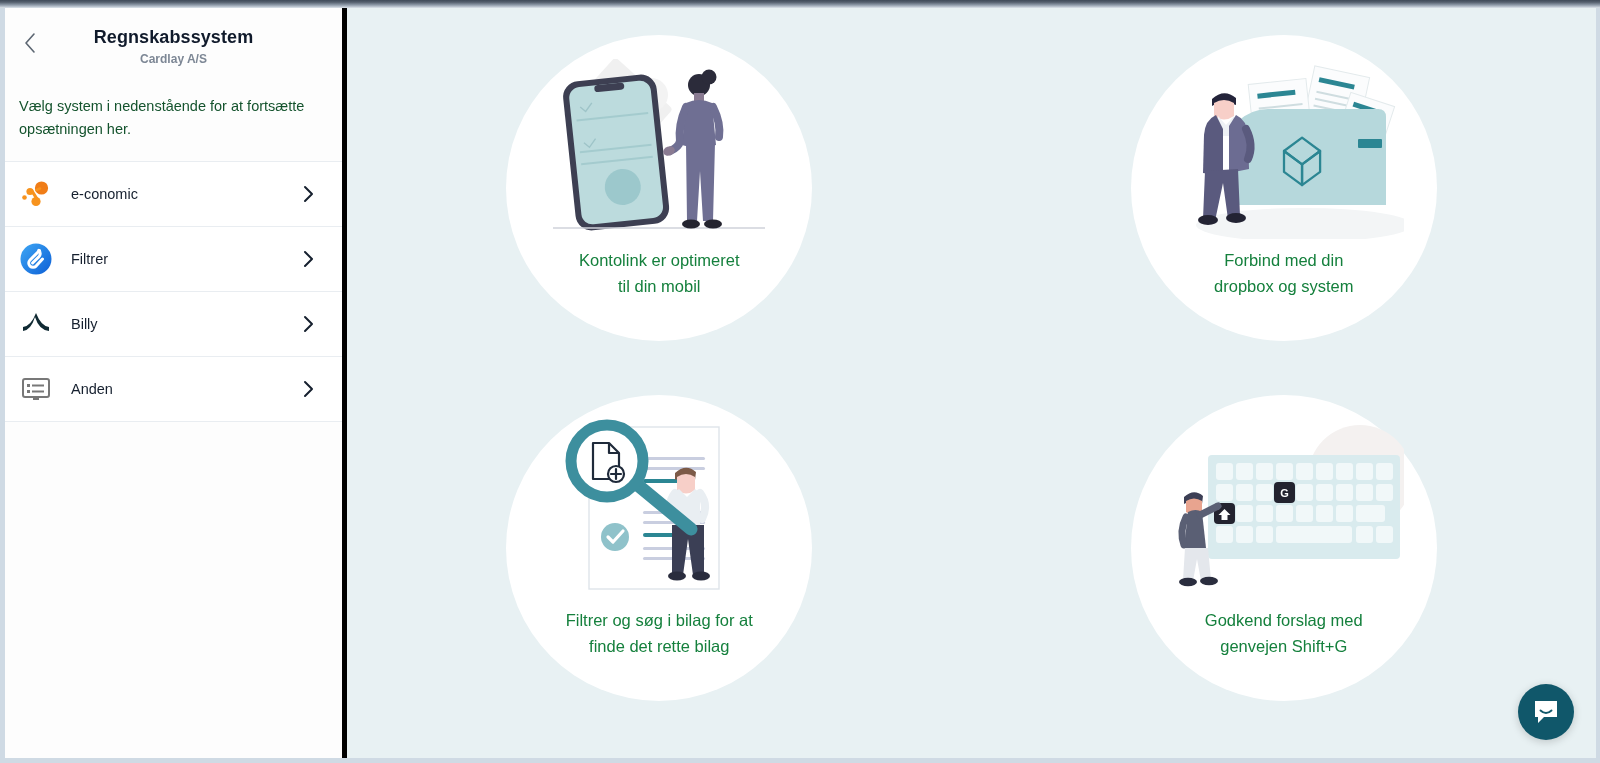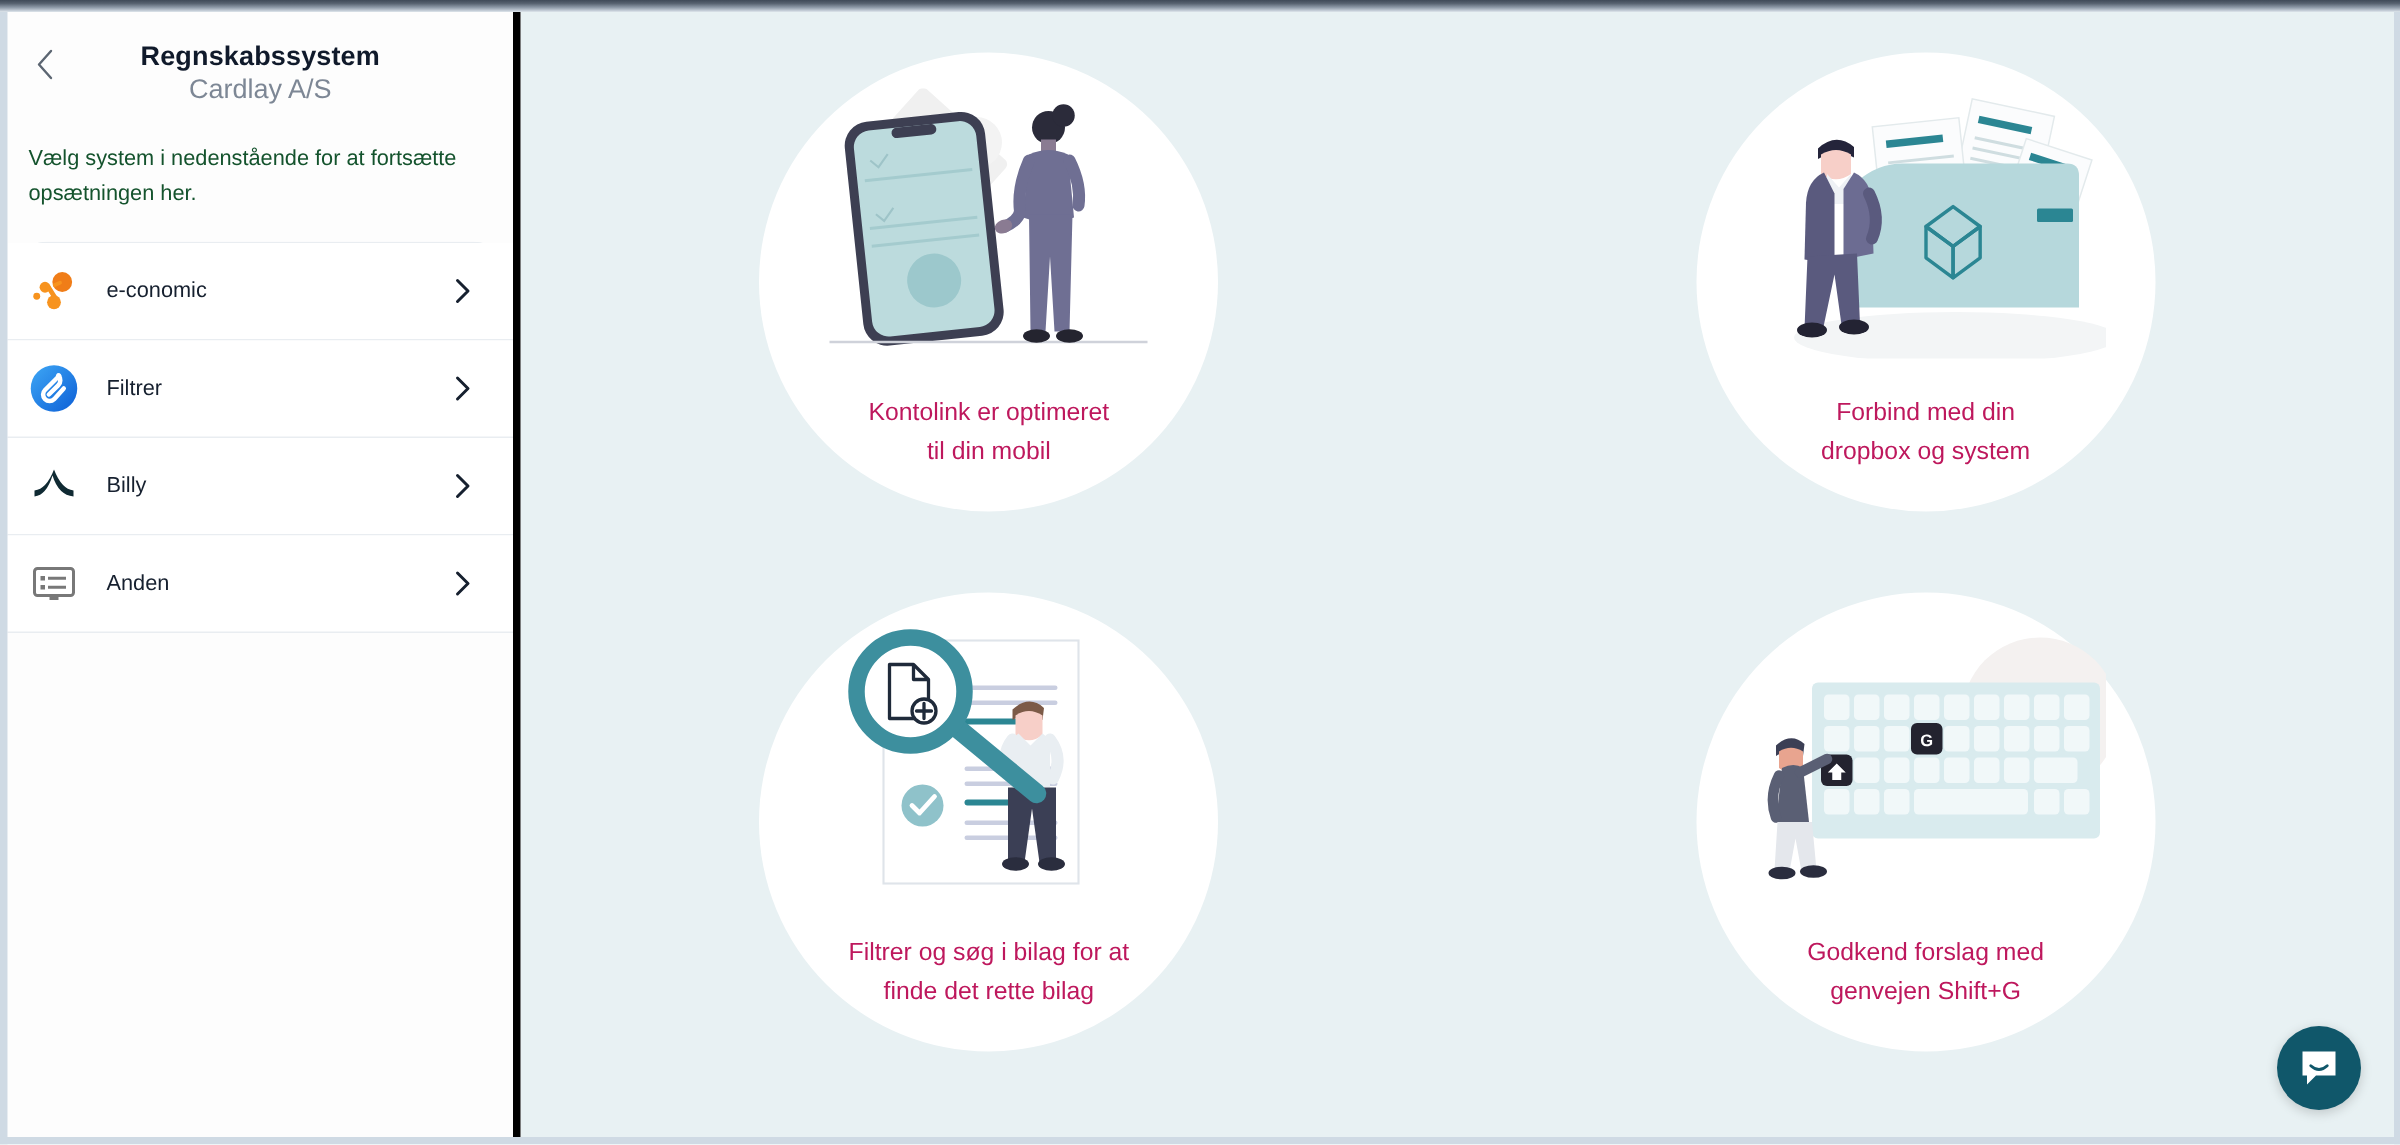--- a/index.html
+++ b/index.html
@@ -86,36 +86,36 @@
   .back-btn svg { display:block; }
 
   .sidebar-title {
     font-size: 18px;
     font-weight: bold;
     color: #101a2b;
     letter-spacing: 0.1px;
     line-height: 22px;
   }
   .sidebar-subtitle {
-    font-size: 18px;
+    font-size: 12px;
     color: #7d8795;
     margin-top: 3px;
     line-height: 16px;
+    font-weight: bold;
   }
 
   .sidebar-instruction {
     padding: 22px 36px 20px 14px;
     font-size: 14.5px;
     line-height: 23px;
     color: #14532d;
   }
 
   .sys-list {
     border-top: 1px solid #e9edf1;
-    border-radius: 27px;
   }
   .sys-item {
     position: relative;
     display: flex;
     align-items: center;
     height: 64px;
     padding: 0 16px 0 12px;
     border-bottom: 1px solid #e9edf1;
     cursor: pointer;
     background: #ffffff;
@@ -188,25 +188,25 @@
   .illus {
     width: 240px;
     height: 180px;
     display: flex;
     align-items: flex-end;
     justify-content: center;
     position: relative;
   }
   .illus svg { display: block; }
   .card-caption {
-    margin-top: 23px;
+    margin-top: 8px;
     text-align: center;
     font-size: 16.5px;
     line-height: 26px;
-    color: #be185d;
+    color: #15803d;
     max-width: 250px;
   }
 
   
   .chat-launcher {
     position: absolute;
     right: 22px;
     bottom: 18px;
     width: 56px;
     height: 56px;

